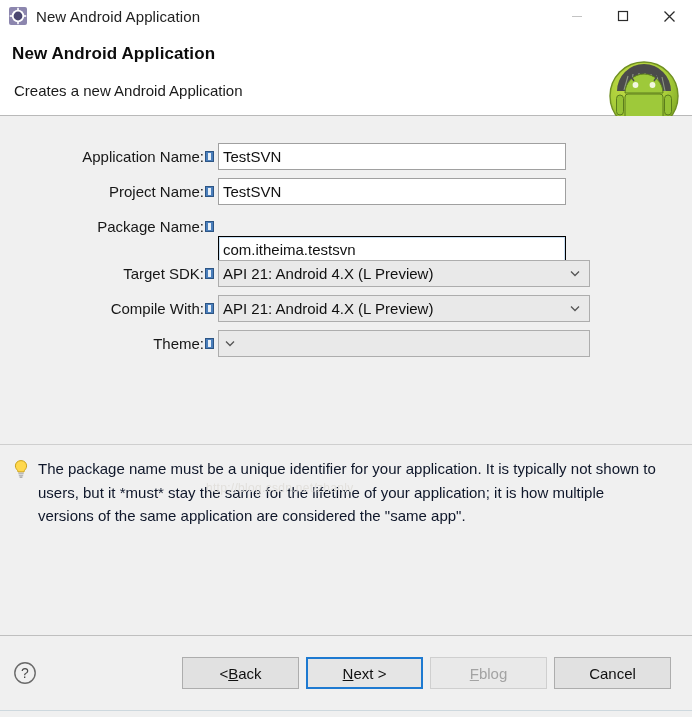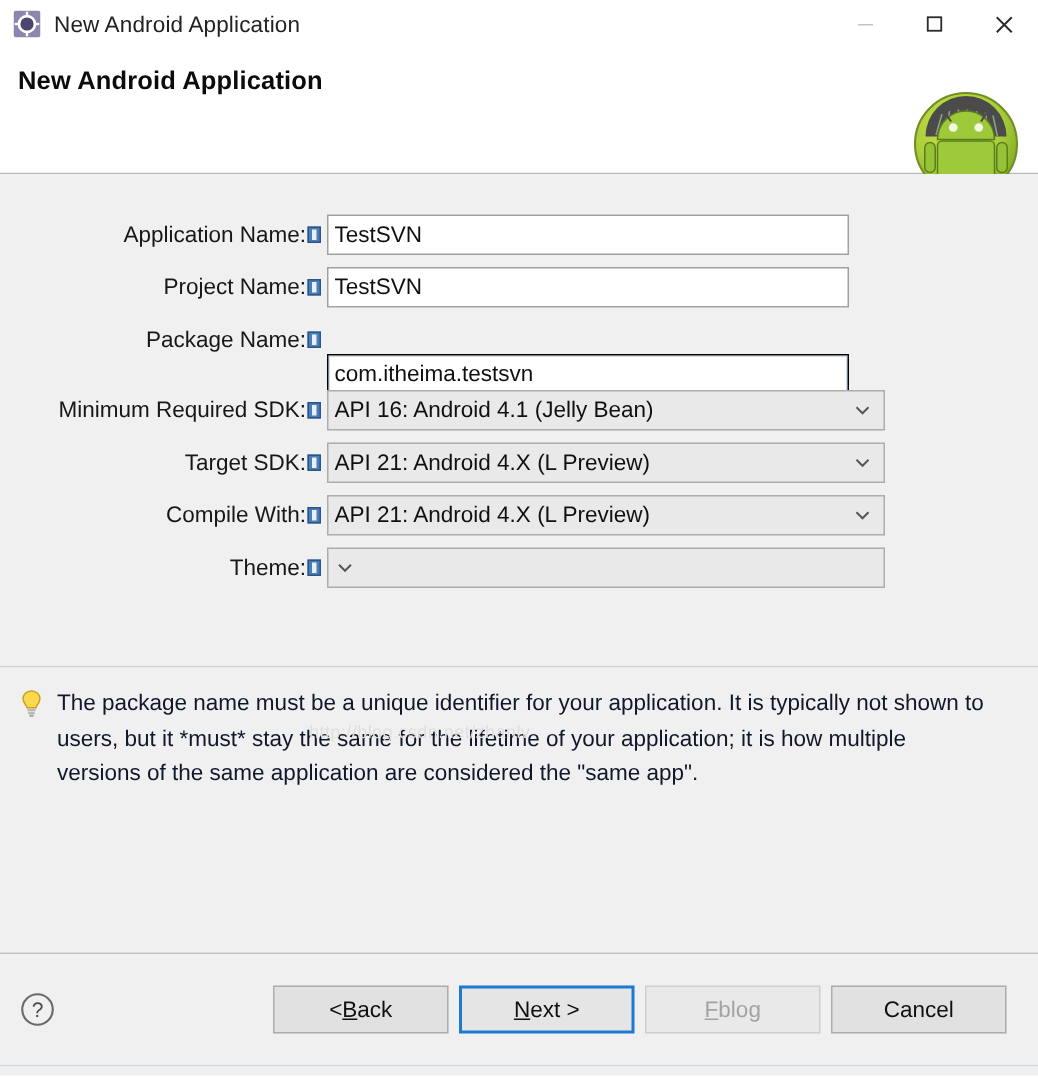--- a/index.html
+++ b/index.html
@@ -272,20 +272,21 @@
     <div class="winbtn">
       <svg width="13" height="13" viewBox="0 0 13 13">
           <path d="M1.5 1.5 L11.5 11.5 M11.5 1.5 L1.5 11.5" stroke="currentColor" stroke-width="1.3" fill="none"></path>
         </svg>
     </div>
   </div>
 </div>
 
 <div id="header">
   <div id="header-title">New Android Application</div>
+  <div id="header-desc">Creates a new Android Application</div>
   <span id="android-logo">
     <svg width="72" height="72" viewBox="0 0 72 72">
       <defs>
         <radialGradient id="gcirc" cx="40%" cy="32%" r="72%">
           <stop offset="0%" stop-color="#cde04a"></stop>
           <stop offset="62%" stop-color="#a9ce3a"></stop>
           <stop offset="100%" stop-color="#7fa825"></stop>
         </radialGradient>
       </defs>
       <circle cx="36" cy="36" r="34" fill="url(#gcirc)"></circle>
@@ -326,32 +327,20 @@
     <span class="infoicon"></span>
     <input class="txt" type="text" value="TestSVN" style="">
   </div>
 
   <div class="row gap-after">
     <span class="lbl">Package Name:</span>
     <span class="infoicon"></span>
     <input class="txt focused" type="text" value="com.itheima.testsvn" style="">
   </div>
 
-  <div class="row">
-    <span class="lbl">Minimum Required SDK:</span>
-    <span class="infoicon"></span>
-    <div class="combo">
-      <span class="cval">API 16: Android 4.1 (Jelly Bean)</span>
-      <span class="chev">
-        <svg width="14" height="14" viewBox="0 0 14 14">
-            <path d="M3 5.5 L7 9.5 L11 5.5" fill="none" stroke="#555" stroke-width="1.3"></path>
-          </svg>
-      </span>
-    </div>
-  </div>
 
   <div class="row">
     <span class="lbl">Target SDK:</span>
     <span class="infoicon"></span>
     <div class="combo">
       <span class="cval">API 21: Android 4.X (L Preview)</span>
       <span class="chev">
         <svg width="14" height="14" viewBox="0 0 14 14">
             <path d="M3 5.5 L7 9.5 L11 5.5" fill="none" stroke="#555" stroke-width="1.3"></path>
           </svg>

